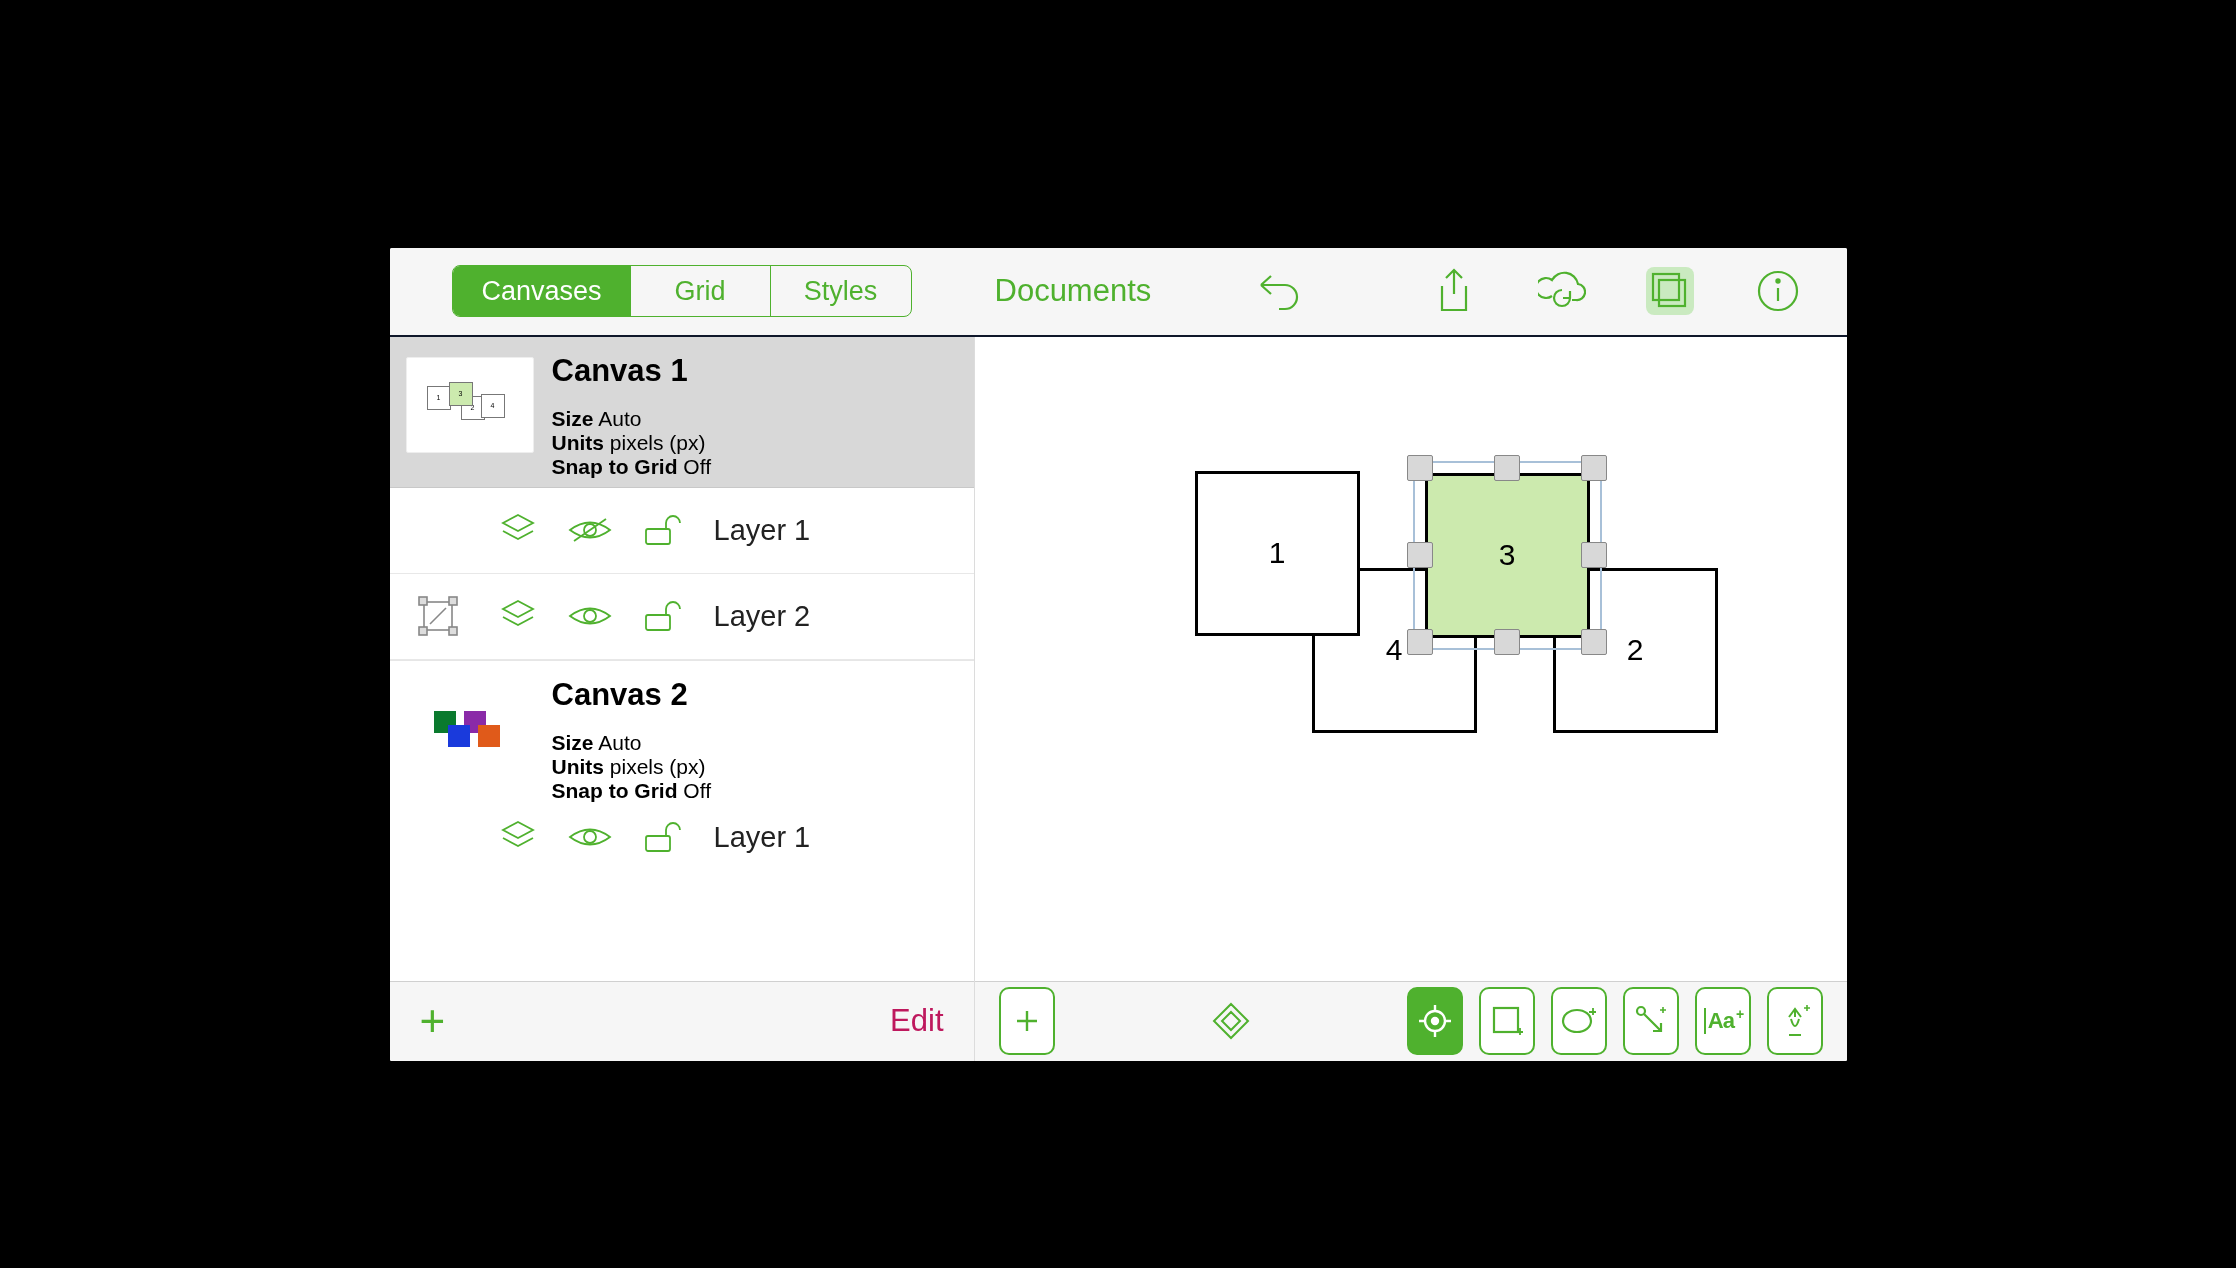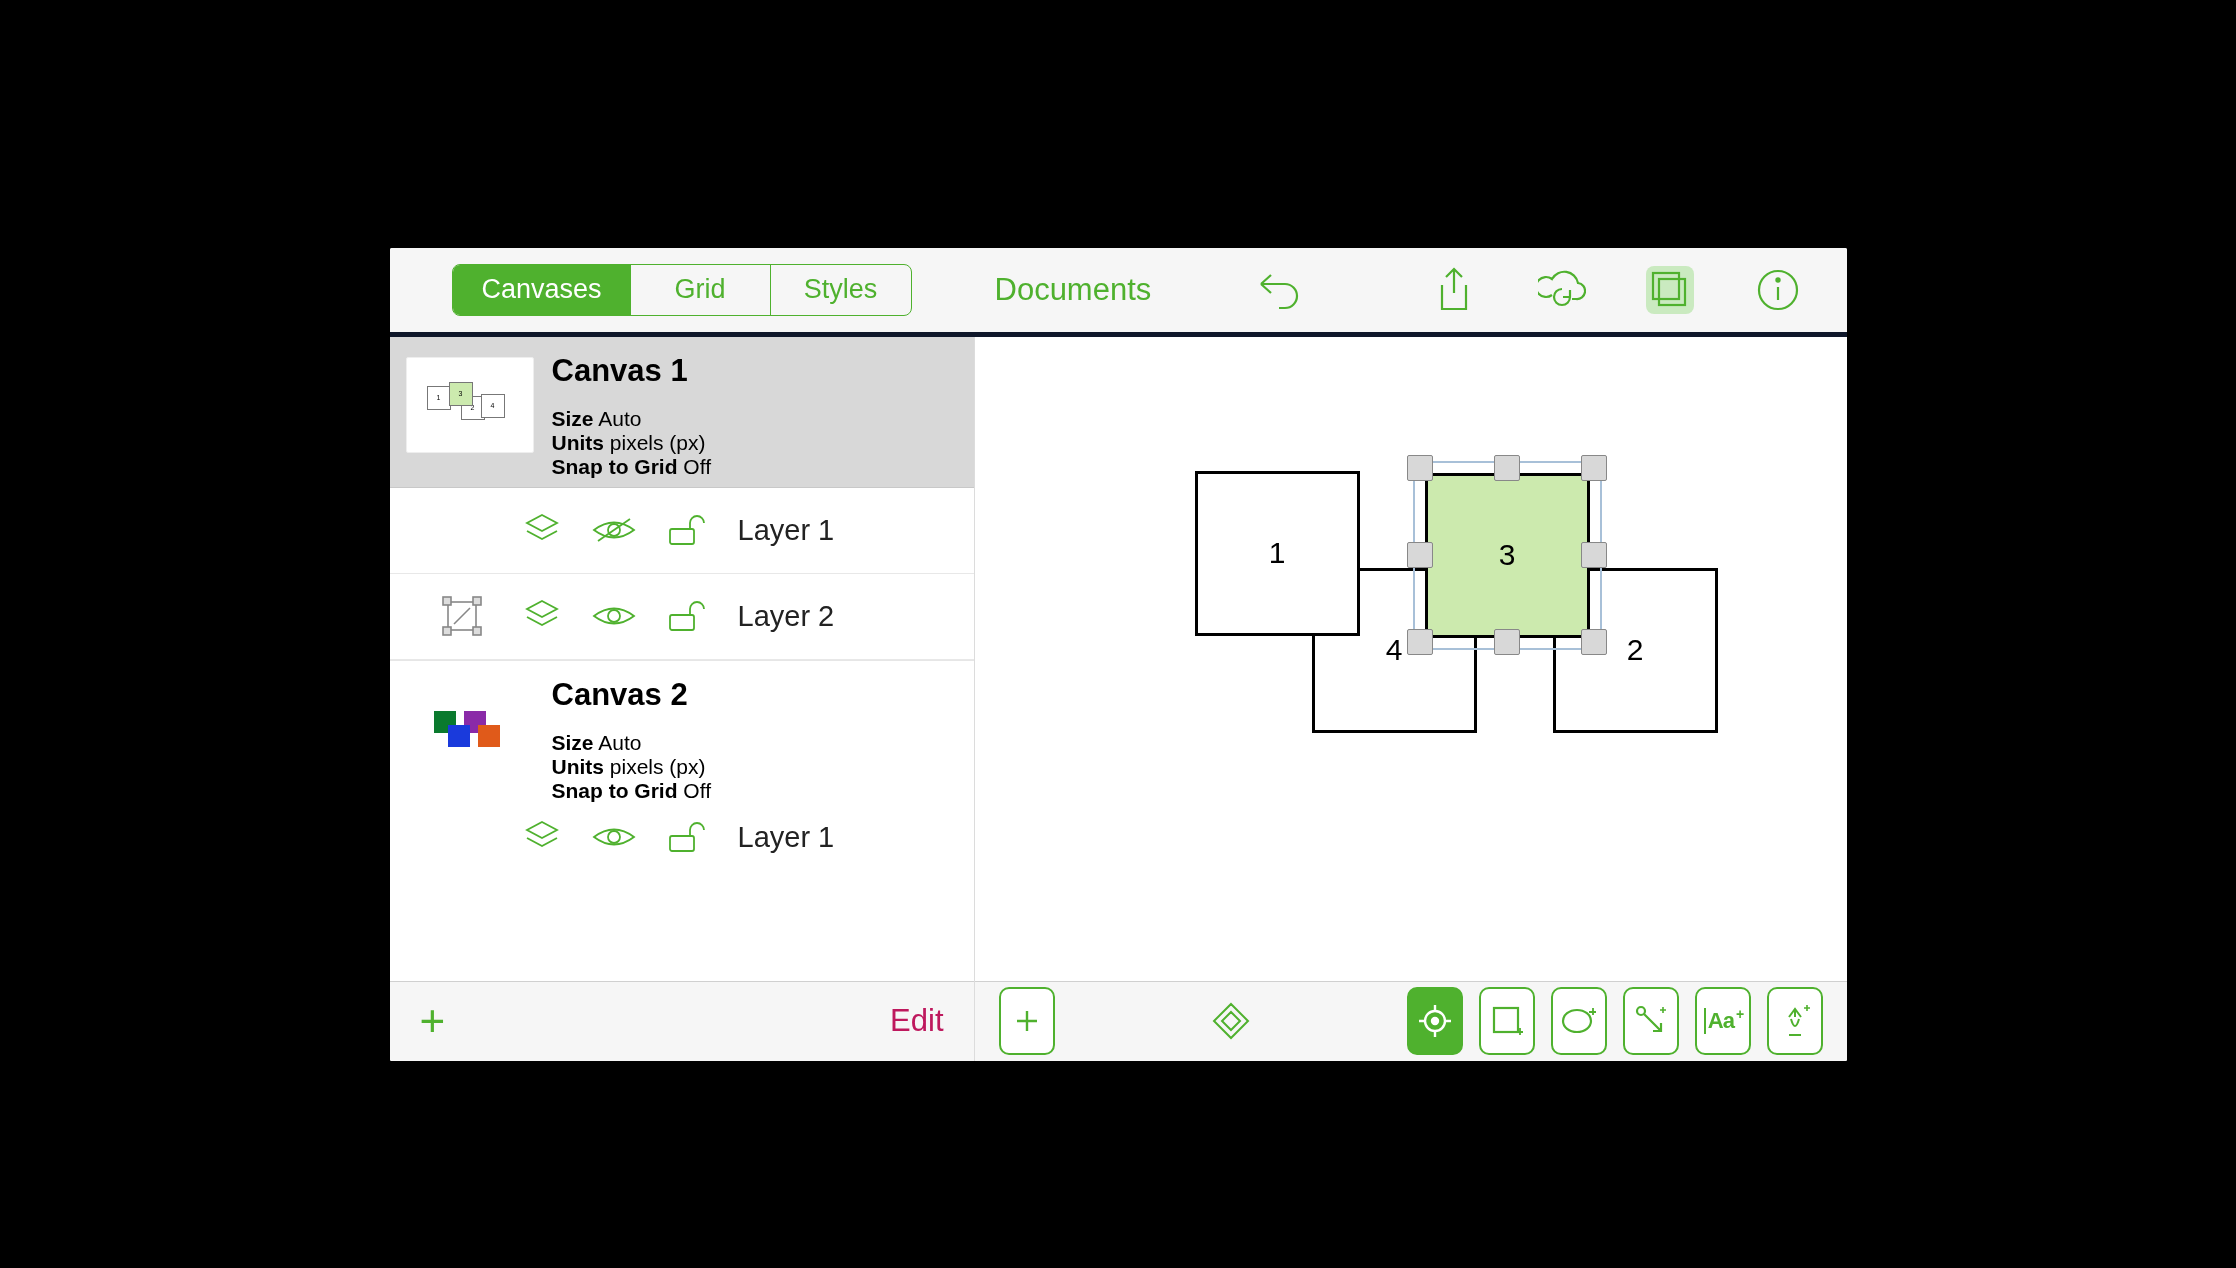--- a/index.html
+++ b/index.html
@@ -11,21 +11,21 @@
     padding-top: 40px;
   }
   .device {
     width: 1465px; height: 821px;
     background: #fff;
     border: 4px solid #000;
     border-radius: 6px;
     display: flex; flex-direction: column;
     overflow: hidden;
   }
-  .top { height: 89px; border-bottom: 5px solid #0f172a; display: flex; }
+  .top { height: 89px; border-bottom: 2px solid #0f172a; display: flex; }
   .top-left {
     width: 585px; display: flex; align-items: center; justify-content: center;
     background: #f6f6f6;
   }
   .seg {
     display: flex; border: 1.5px solid #4fb12e; border-radius: 8px; overflow: hidden;
     height: 52px;
   }
   .seg-item {
     padding: 0 28px; display: flex; align-items: center; justify-content: center;
@@ -61,21 +61,21 @@
     width: 128px; height: 96px; background:#fff; border: 1px solid #eee; border-radius: 2px;
     position: relative; flex-shrink: 0;  margin-top: 4px;
   }
   .canvas-info { display: flex; flex-direction: column; }
   .ctitle { font-size: 31px; font-weight: 700; margin-bottom: 18px; }
   .cmeta { font-size: 21px; line-height: 1.15; }
   .cmeta b { font-weight: 700; }
 
   .layer-row {
     height: 86px; border-bottom: 1px solid #e8e8e8; display: flex; align-items: center;
-    padding-left: 32px; gap: 8px;
+    padding-left: 8px; gap: 8px;
   }
   .edit-ind { width: 80px; display:flex; align-items:center; justify-content:center; }
   .licon { width: 52px; display: flex; align-items:center; justify-content:center; color:#4fb12e; margin: 0 6px;}
   .lname { font-size: 29px; margin-left: 12px; color:#222; }
   .layer-row.cut { height: 52px; overflow:hidden; border-bottom:none;}
 
   .sb-bottom {
     height: 80px; border-top: 1px solid #d0d0d0; background: #f6f6f6;
     display: flex; align-items: center; justify-content: space-between; padding: 0 30px;
   }

